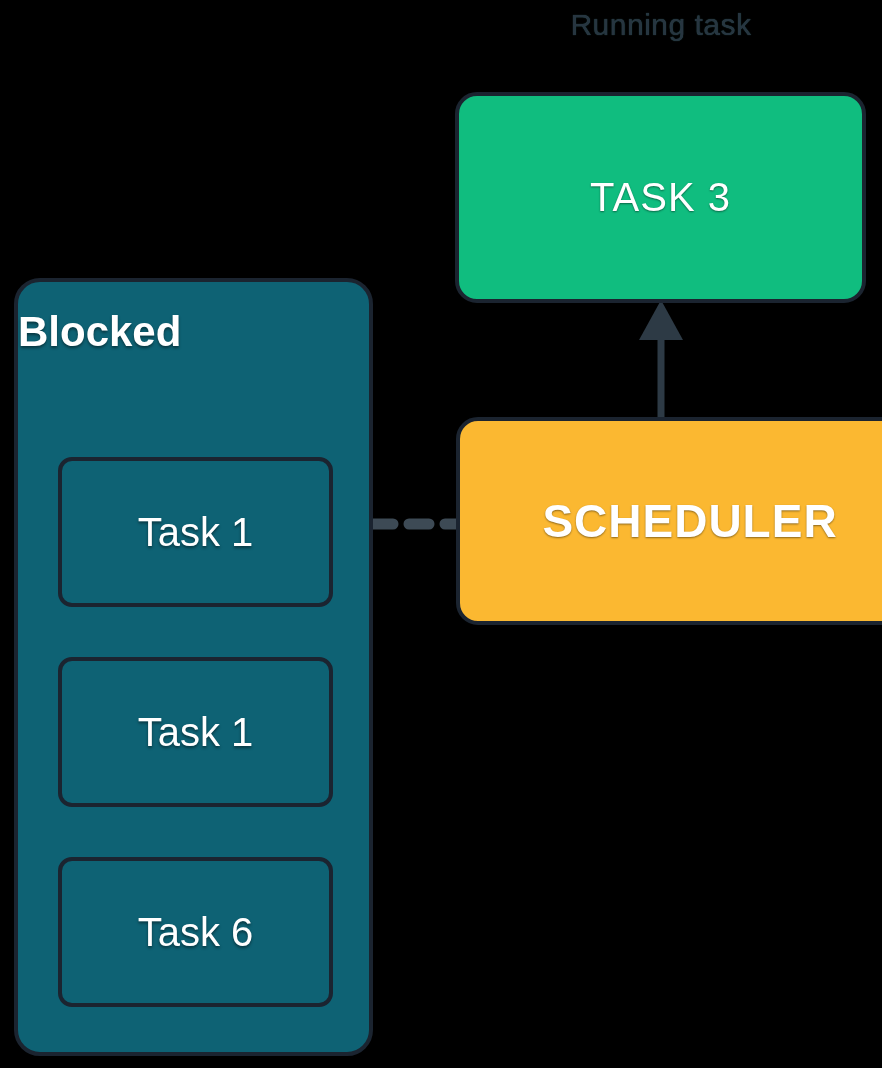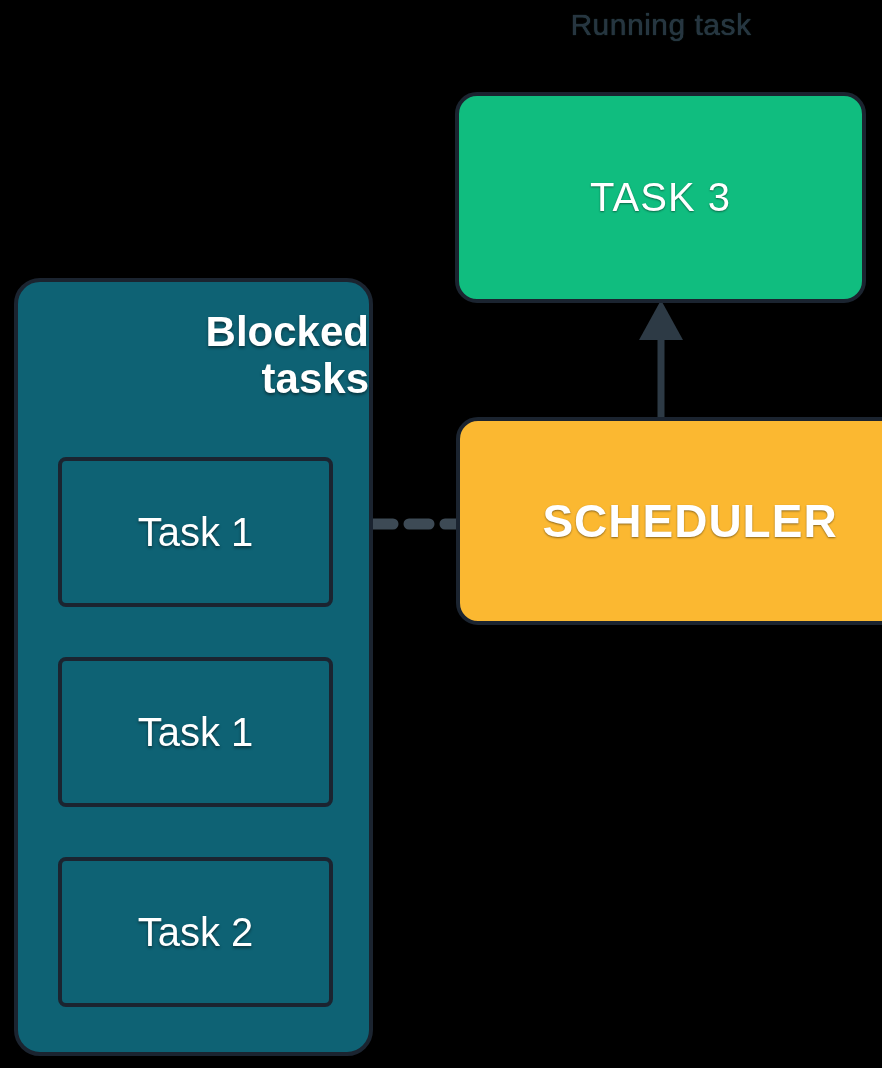--- a/index.html
+++ b/index.html
@@ -84,40 +84,40 @@
     background: #0e6274;
     border-radius: 26px;
     display: block;
     padding: 0;
   }
   .blocked-title {
     position: absolute;
     left: 0;
     top: 26px;
     width: 100%;
-    text-align: right;
+    text-align: left;
     color: #ffffff;
     font-size: 42px;
     font-weight: 700;
     line-height: 1.12;
     text-shadow: 0 2px 3px rgba(0,0,0,0.45);
   }
   .blocked-list {
     position: absolute;
     left: 40px;
     top: 175px;
     width: 275px;
   }
   .task-chip {
     box-sizing: border-box;
     width: 275px;
     height: 150px;
     background: #0e6274;
     border: 4px solid #1b2430;
-    border-radius: 8px;
+    border-radius: 14px;
     display: flex;
     align-items: center;
     justify-content: center;
     color: #ffffff;
     font-size: 40px;
     font-weight: 400;
     text-shadow: 0 2px 3px rgba(0,0,0,0.45);
     margin-bottom: 50px;
   }
   .task-chip:last-child { margin-bottom: 0; }
@@ -151,22 +151,21 @@
     </g>
   </svg>
 
   <div class="node node-running">TASK 3</div>
 
   <div class="node node-scheduler">SCHEDULER</div>
 
   <div class="node node-blocked">
     <div class="blocked-title">
       <span>Blocked</span><br>
-      <span>tasks</span>
     </div>
     <div class="blocked-list">
       <div class="task-chip">Task 1</div>
       <div class="task-chip">Task 1</div>
-      <div class="task-chip">Task 2</div>
+      <div class="task-chip">Task 6</div>
     </div>
   </div>
 
 </div>
 
 </body></html>

